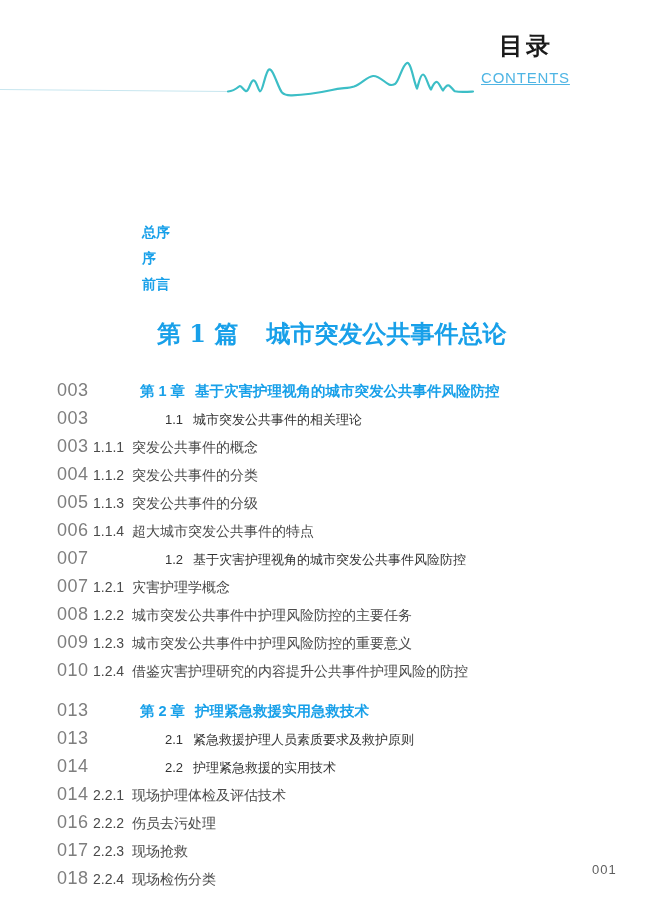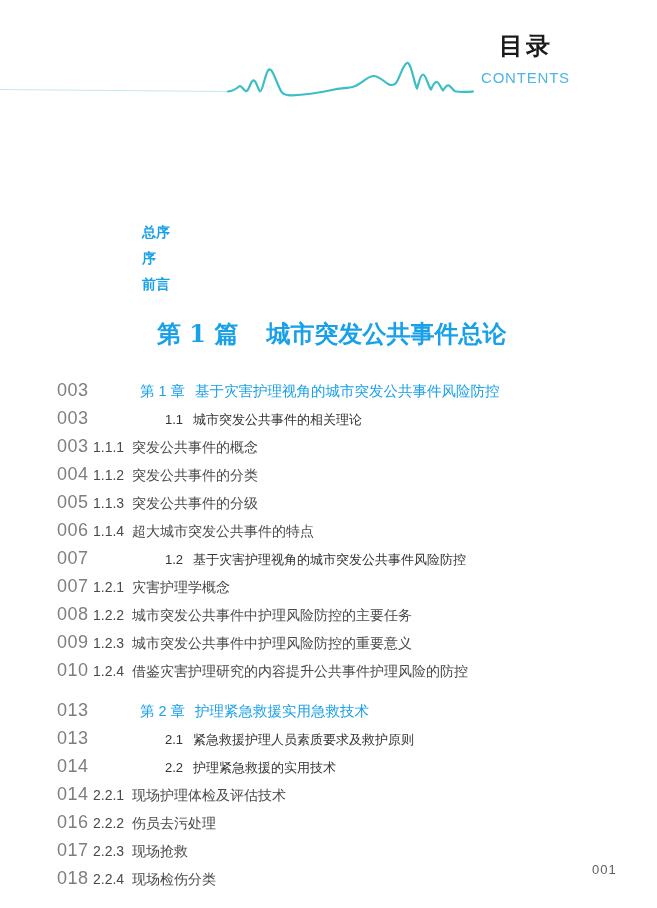--- a/index.html
+++ b/index.html
@@ -24,20 +24,21 @@
   .wave-svg{position:absolute;left:0;top:55px;width:657px;height:48px;}
   .title-cn{
     position:absolute;left:499px;top:30px;
     font-size:24px;font-weight:800;letter-spacing:3px;
     color:var(--title-black);
   }
   .title-en{
     position:absolute;left:481px;top:69px;
     font-size:15px;font-weight:400;letter-spacing:0.8px;
     color:var(--contents-blue);
+    text-decoration:underline;
   }
   .front-matter{
     position:absolute;left:142px;top:219px;
   }
   .front-item{
     height:26px;line-height:26px;
     font-size:14px;font-weight:700;
     color:var(--accent);
   }
   .part-heading{
@@ -60,21 +61,21 @@
   .pg{
     flex:0 0 36px;width:36px;
     font-size:18px;letter-spacing:0.5px;
     color:var(--page-gray);
   }
   .num{display:inline-block;}
   .lv-chapter .num{margin-left:47px;width:55px;}
   .lv-section .num{margin-left:72px;width:28px;}
   .lv-sub     .num{width:39px;}
   .lv-chapter .num,.lv-chapter .ttl{
-    color:var(--accent);font-weight:400;font-size:14.5px;
+    color:var(--accent);font-weight:700;font-size:14.5px;
   }
   .lv-section .num,.lv-section .ttl{
     color:var(--section-dark);font-weight:400;font-size:13px;
   }
   .lv-sub .num,.lv-sub .ttl{
     color:var(--sub-gray);font-weight:400;font-size:14px;
   }
   .footer-num{
     position:absolute;left:592px;top:862px;
     font-size:13px;letter-spacing:1px;

